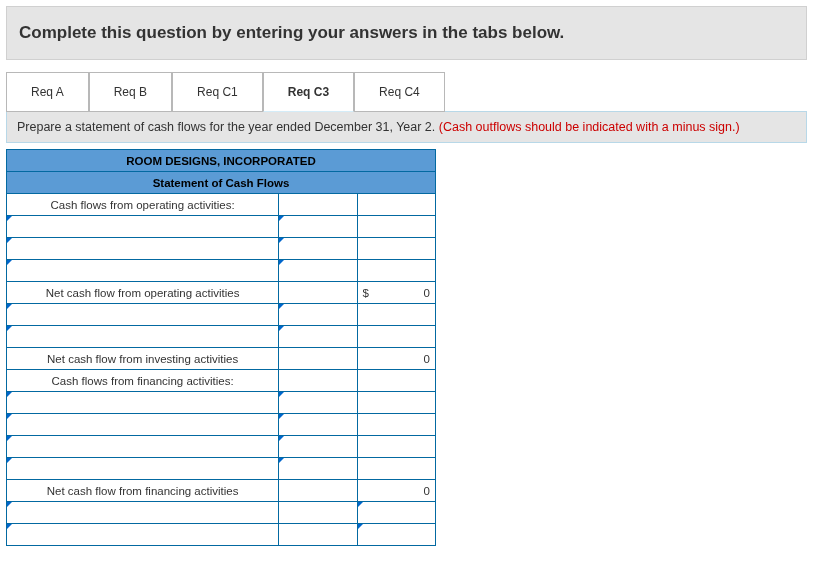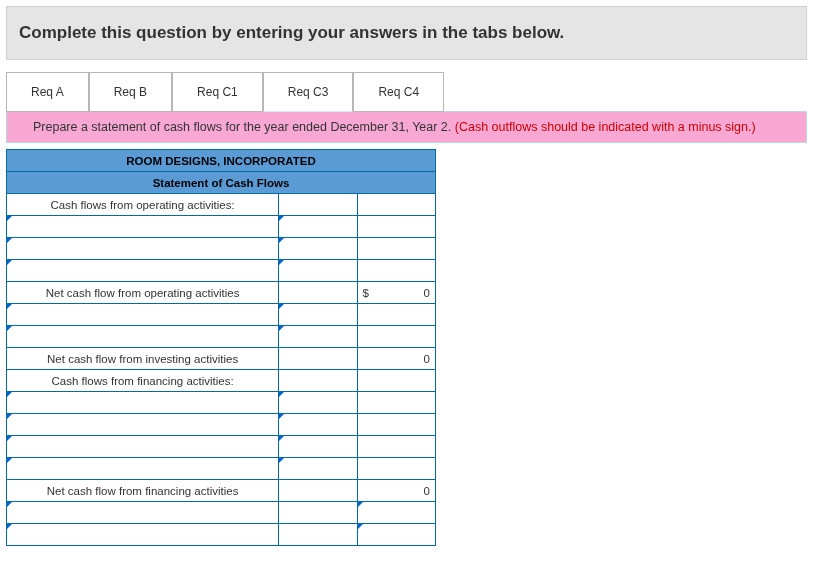--- a/index.html
+++ b/index.html
@@ -27,25 +27,26 @@
     border: 1px solid #b8b8b8;
     padding: 12px 24px;
     font-size: 12px;
     background: #fff;
     cursor: pointer;
     position: relative;
   }
   .tab.active {
     border-bottom: 1px solid #d4ecf8;
     z-index: 2;
+    font-weight: bold;
   }
   .subinstructions {
-    background: #f9a8d4;
+    background: #e5e5e5;
     border: 1px solid #b8d8e8;
-    padding: 8px 26px;
+    padding: 8px 10px;
     font-size: 12.5px;
     margin-top: -1px;
     margin-bottom: 6px;
   }
   .subinstructions .warn { color: #c00; }
   table.cashflow {
     border-collapse: collapse;
     width: 430px;
   }
   table.cashflow td, table.cashflow th {

